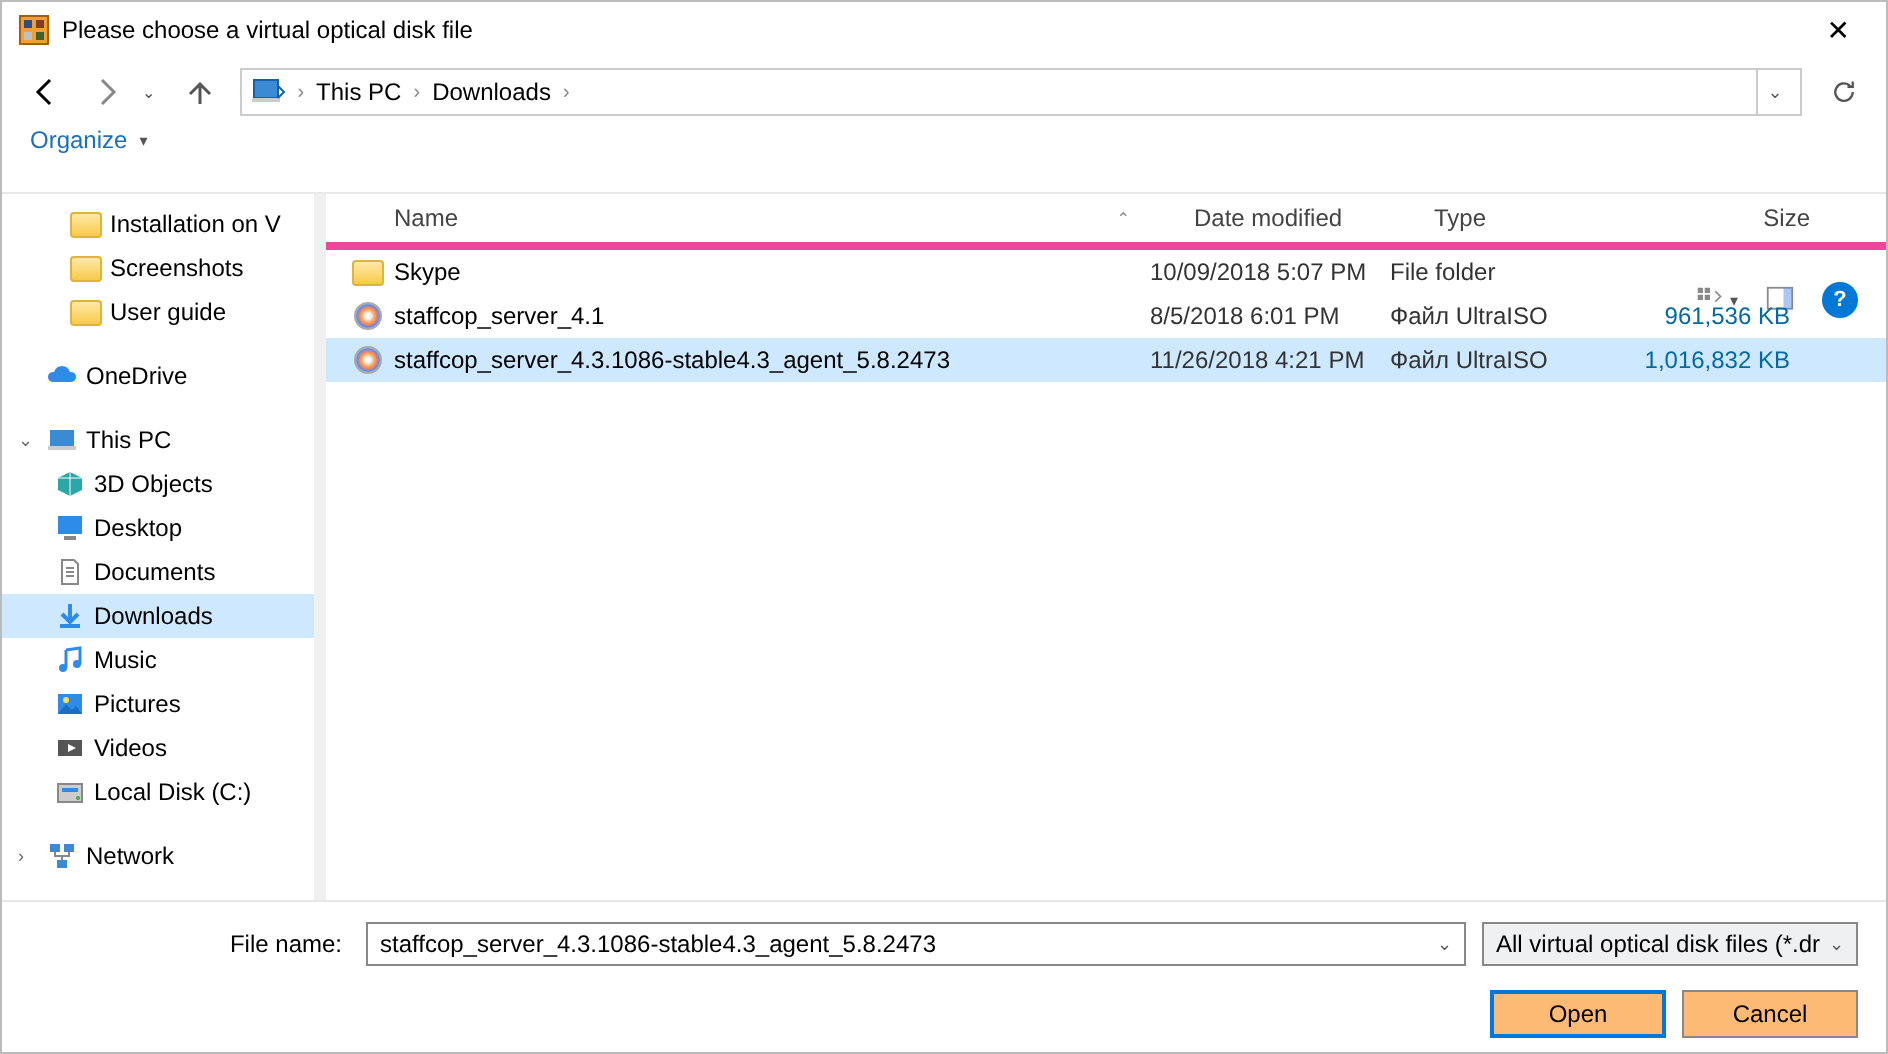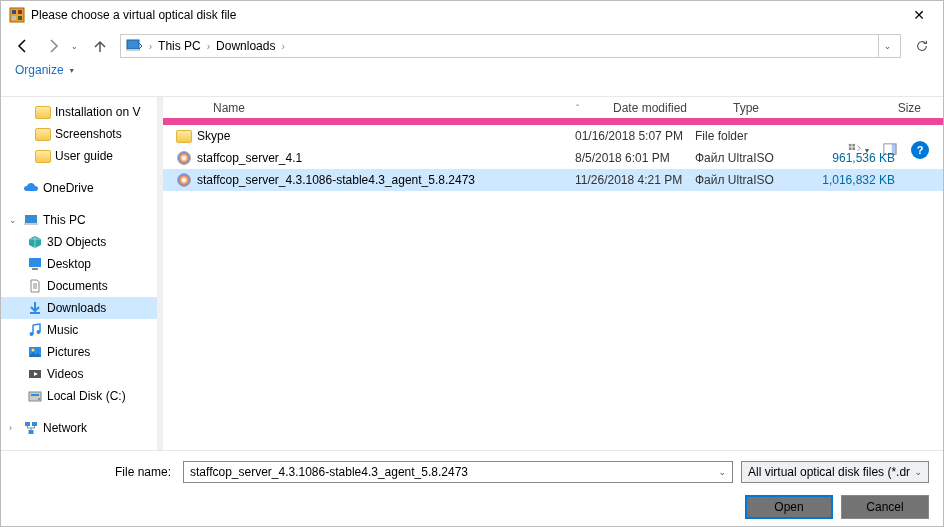--- a/index.html
+++ b/index.html
@@ -47,21 +47,21 @@
 .tree-item.indent1 { padding-left: 26px; }
 .tree-item.indent1b { padding-left: 34px; }
 .tree-item.spacer { height: 10px; }
 .tree-item.selected { background: #cde8ff; }
 .tree-caret { width: 10px; font-size: 9px; color: #666; }
 .tree-icon { width: 16px; height: 16px; display:flex; align-items:center; justify-content:center; }
 .folder-ico { width:16px;height:13px;background:linear-gradient(#ffe9a6,#f7ca4d);border:1px solid #e0b33b;border-radius:2px; }
 .onedrive-ico svg, .network-ico svg { width:16px; height:16px; }
 
 
-.col-headers { height: 28px; display: flex; align-items: center; border-bottom: 7px solid #ec4899; color: #444; padding-left: 28px; justify-content: center; }
+.col-headers { height: 28px; display: flex; align-items: center; border-bottom: 4px solid #ec4899; color: #444; padding-left: 28px; }
 .col-headers .col { padding: 0 6px; }
 .col-name { width: 400px; display:flex; align-items:center; gap:6px;}
 .col-date { width: 120px; }
 .col-type { width: 110px; }
 .col-size { width: 90px; text-align: right; }
 .sort-ind { font-size:8px; color:#888; margin-left:auto; margin-right:20px;}
 
 .rows { }
 .row { height: 22px; display: flex; align-items: center; padding-left: 12px; }
 .row.selected { background: #cde8ff; }
@@ -77,21 +77,21 @@
 .bottom { position: absolute; bottom: 0; left: 0; right: 0; height: 76px; border-top: 1px solid #e8e8e8; padding: 10px 14px; }
 .filerow { display: flex; align-items: center; gap: 8px; }
 .filelabel { width: 160px; text-align: right; padding-right: 4px;}
 .filename-combo { flex: 1; height: 22px; border: 1px solid #888; display: flex; align-items: center; padding: 0 6px; background: #fff; }
 .filename-combo .val { flex: 1; }
 .filename-combo .dd { font-size: 9px; color: #555; }
 .filter-combo { width: 188px; height: 22px; border: 1px solid #888; padding: 0 6px; display: flex; align-items: center; background: #eef0f2;}
 .filter-combo .val { flex:1; overflow:hidden; text-overflow:ellipsis; white-space:nowrap;}
 .filter-combo .dd { font-size: 9px; color: #555; }
 .btnrow { display: flex; justify-content: flex-end; gap: 8px; margin-top: 12px; }
-.btn { width: 88px; height: 24px; border: 1px solid #888; background: #737373; display: flex; align-items: center; justify-content: center; }
+.btn { width: 88px; height: 24px; border: 1px solid #888; background: #fdba74; display: flex; align-items: center; justify-content: center; }
 .btn.default { border: 1px solid #0078d7; box-shadow: inset 0 0 0 1px #0078d7; }
 </style>
 </head>
 <body>
 
 <div class="titlebar">
   <span class="app-icon">
     <svg viewBox="0 0 16 16">
         <rect x="1" y="1" width="14" height="14" fill="#f0a030" stroke="#a06010"></rect>
         <rect x="3" y="3" width="4" height="4" fill="#305080"></rect>
@@ -312,21 +312,21 @@
       <div class="col col-date">Date modified</div>
       <div class="col col-type">Type</div>
       <div class="col col-size">Size</div>
     </div>
     <div class="rows" id="rows">
         <div class="row ">
       <span class="ico">
             <span class="folder-ico"></span>
           </span>
       <span class="name">Skype</span>
-      <span class="date">01/16/2018 5:07 PM</span>
+      <span class="date">10/09/2018 5:07 PM</span>
       <span class="type">File folder</span>
       <span class="size"></span>
     </div>
         <div class="row ">
       <span class="ico">
             <span class="disc-ico"></span>
           </span>
       <span class="name">staffcop_server_4.1</span>
       <span class="date">8/5/2018 6:01 PM</span>
       <span class="type">Файл UltraISO</span>

